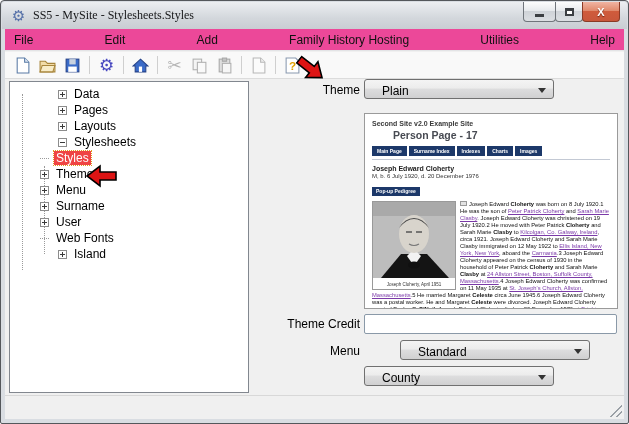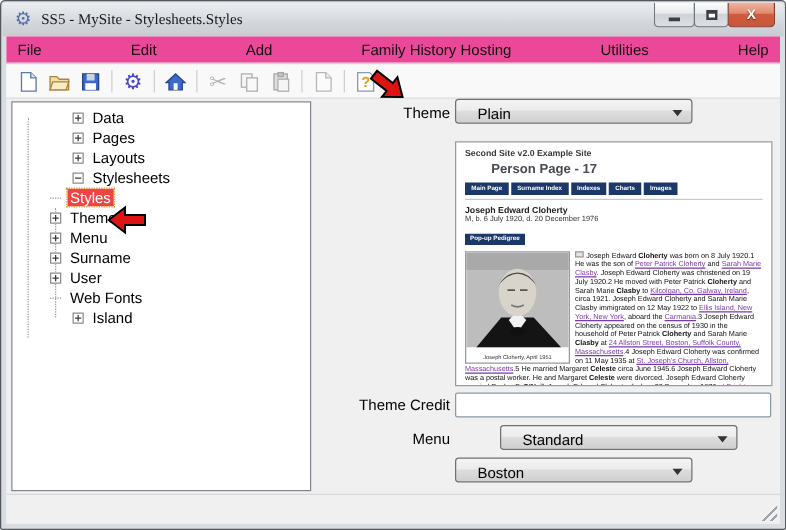--- a/index.html
+++ b/index.html
@@ -268,21 +268,21 @@
     <div class="flabel" style="top:288px;">Theme Credit</div>
     <input class="textbox" style="left: 359px; top: 285px; width: 253px;" value="">
 
     <div class="flabel" style="top:315px;">Menu</div>
     <div class="combo" style="left:359px;top:311px;width:190px;margin-left:36px;">
       <span>Standard</span>
       <span class="arrow"></span>
     </div>
 
     <div class="combo" style="left:359px;top:337px;width:190px;">
-      <span>Boston</span>
+      <span>County</span>
       <span class="arrow"></span>
     </div>
 
     <div class="statusbar">
       <div class="grip"></div>
     </div>
 
     <svg class="arrow" style="left:80px;top:135px;" viewBox="0 0 32 24">
       <polygon points="31,8 15,8 15,2 2,12 15,22 15,16 31,16" fill="#dd1414" stroke="#000" stroke-width="1.6"></polygon>
     </svg>

